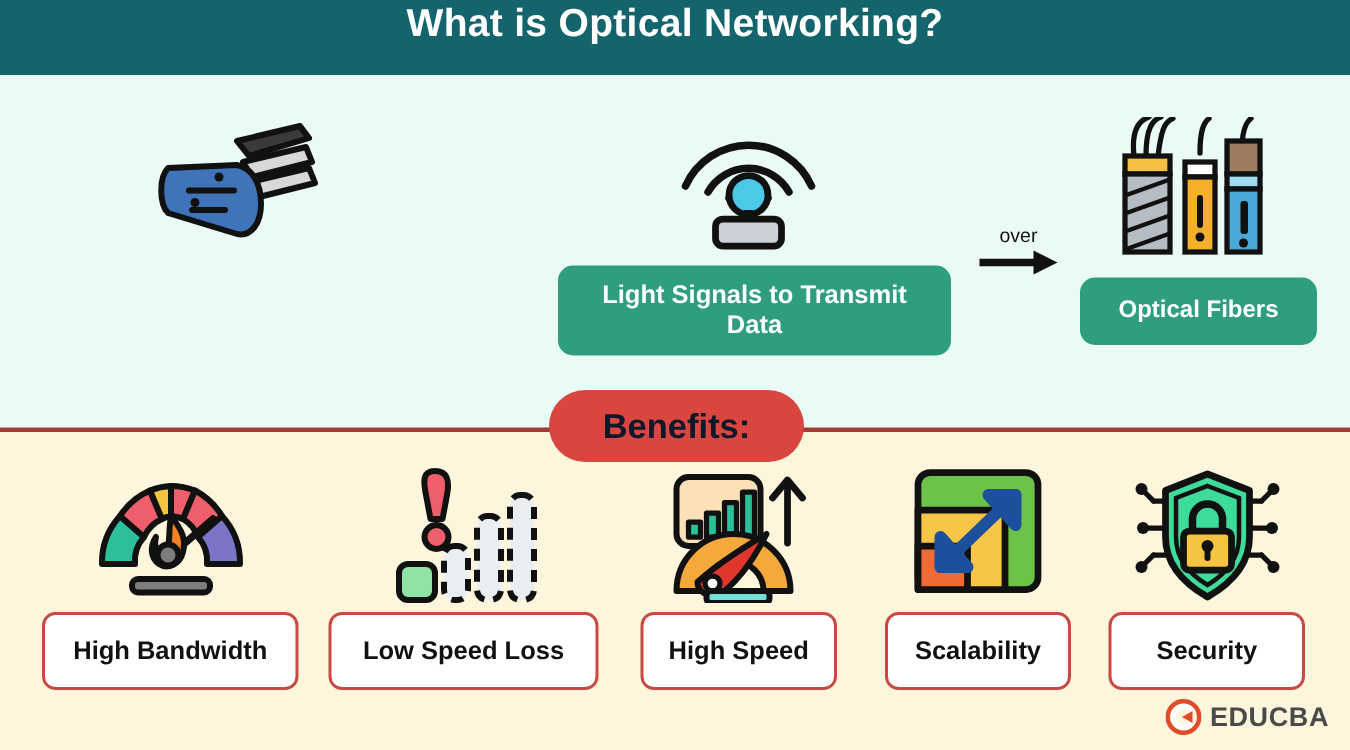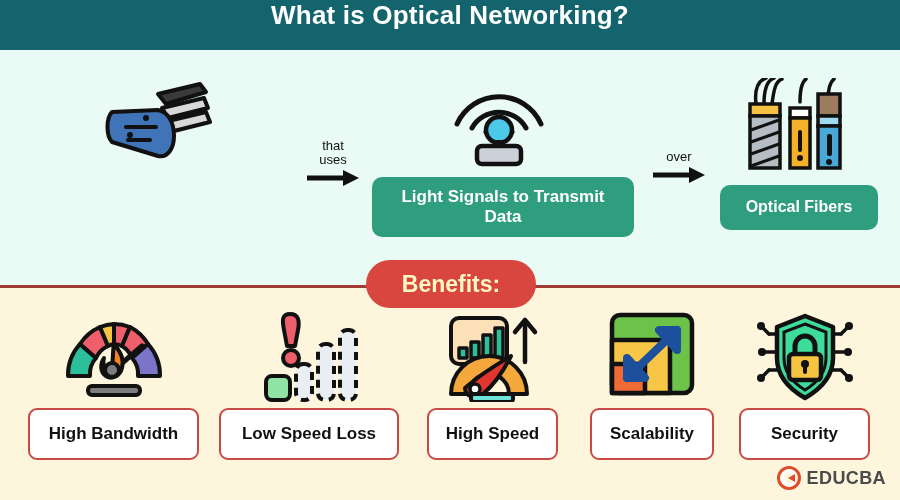--- a/index.html
+++ b/index.html
@@ -90,21 +90,21 @@
   .connector-1 { left: 648px; top: -27px; width: 62px; }
 
   
   .benefits-pill {
     position: absolute;
     left: 366px; top: 260px;
     width: 170px; height: 48px;
     background: #d9453f;
     border-radius: 24px;
     display: flex; align-items: center; justify-content: center;
-    color: #fef9c3;
+    color: #0f172a;
     font-size: 23px;
     font-weight: bold;
     z-index: 5;
   }
 
   
   .benefits-section {
     position: absolute; left: 0; top: 288px;
     width: 900px; height: 212px; padding-left: 38px;
   }
@@ -224,28 +224,20 @@
             <rect x="85" y="56" width="5" height="22" rx="2" fill="#111"></rect>
             <circle cx="87" cy="84" r="3" fill="#111"></circle>
           </g>
         </svg>
       </div>
     </div>
 
     <div class="flow-boxes">
 
 
-      <div class="connector connector-0">
-        <div class="connector-label">that
-uses</div>
-        <svg class="connector-arrow" width="56" height="18" viewBox="0 0 56 18">
-          <line x1="2" y1="9" x2="40" y2="9" stroke="#111" stroke-width="5"></line>
-          <path d="M38 1 L54 9 L38 17 Z" fill="#111"></path>
-        </svg>
-      </div>
 
       <div class="flow-box flow-box-1">
         <span>Light Signals to Transmit Data</span>
       </div>
 
       <div class="connector connector-1">
         <div class="connector-label">over</div>
         <svg class="connector-arrow" width="56" height="18" viewBox="0 0 56 18">
           <line x1="2" y1="9" x2="40" y2="9" stroke="#111" stroke-width="5"></line>
           <path d="M38 1 L54 9 L38 17 Z" fill="#111"></path>

